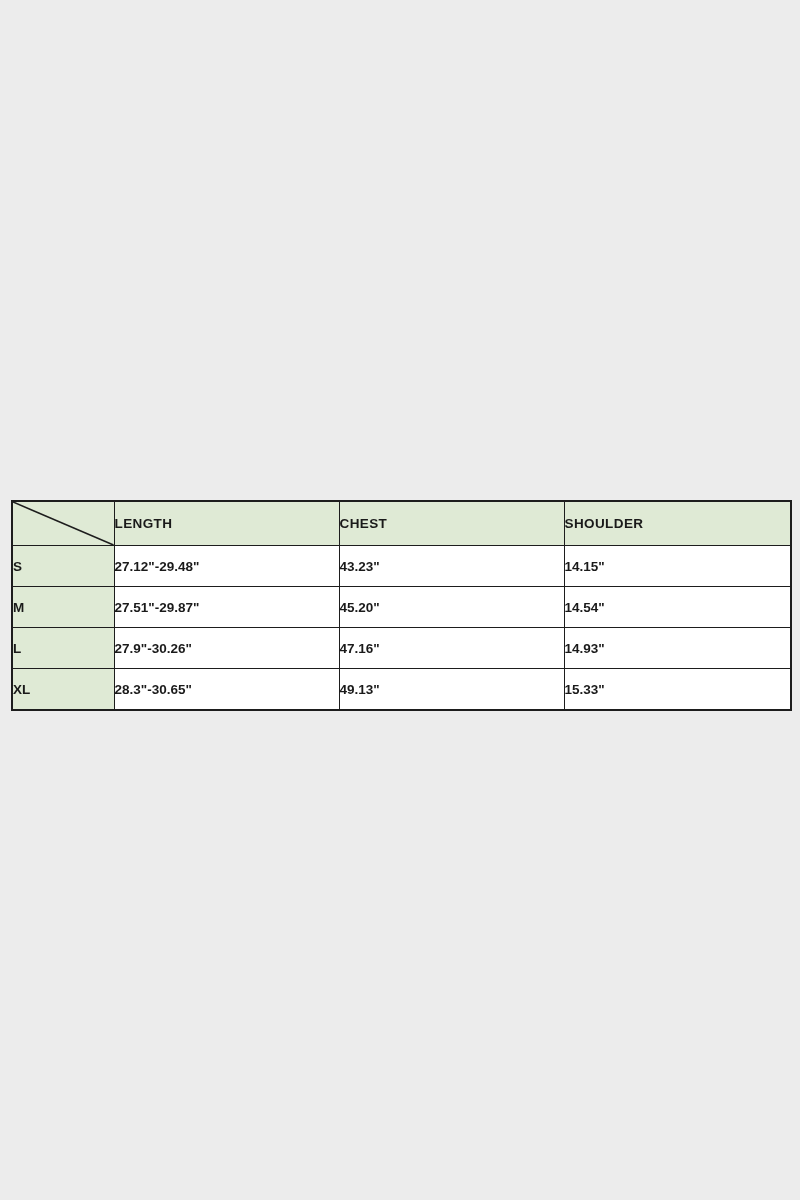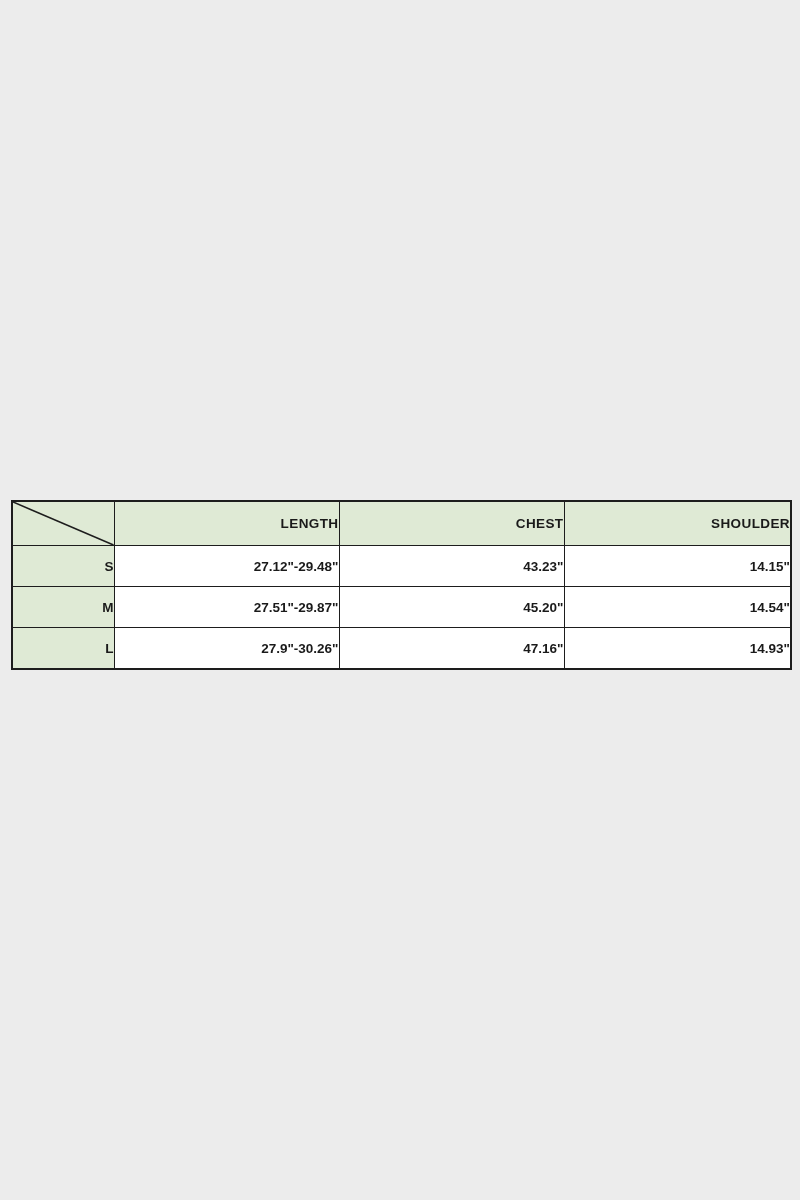--- a/index.html
+++ b/index.html
@@ -26,21 +26,21 @@
     border-collapse: collapse;
     table-layout: fixed;
     width: 779px;
     background: #ffffff;
     border: 2px solid #1d1d1d;
   }
 
   table.size-chart td,
   table.size-chart th {
     border: 1.5px solid #1d1d1d;
-    text-align: right;
+    text-align: left;
     vertical-align: middle;
     font-weight: bold;
     color: #1a1a1a;
     padding: 0;
     margin: 12px;
   }
 
   
   col.c-size     { width: 102px; }
   col.c-length   { width: 225px; }
@@ -117,15 +117,21 @@
         <td>27.51"-29.87"</td>
         <td>45.20"</td>
         <td>14.54"</td>
       </tr>
       <tr class="data-row">
         <td class="size-cell">L</td>
         <td>27.9"-30.26"</td>
         <td>47.16"</td>
         <td>14.93"</td>
       </tr>
+      <tr class="data-row">
+        <td class="size-cell">XL</td>
+        <td>28.3"-30.65"</td>
+        <td>49.13"</td>
+        <td>15.33"</td>
+      </tr>
     </tbody>
   </table>
 </div>
 
 </body></html>

